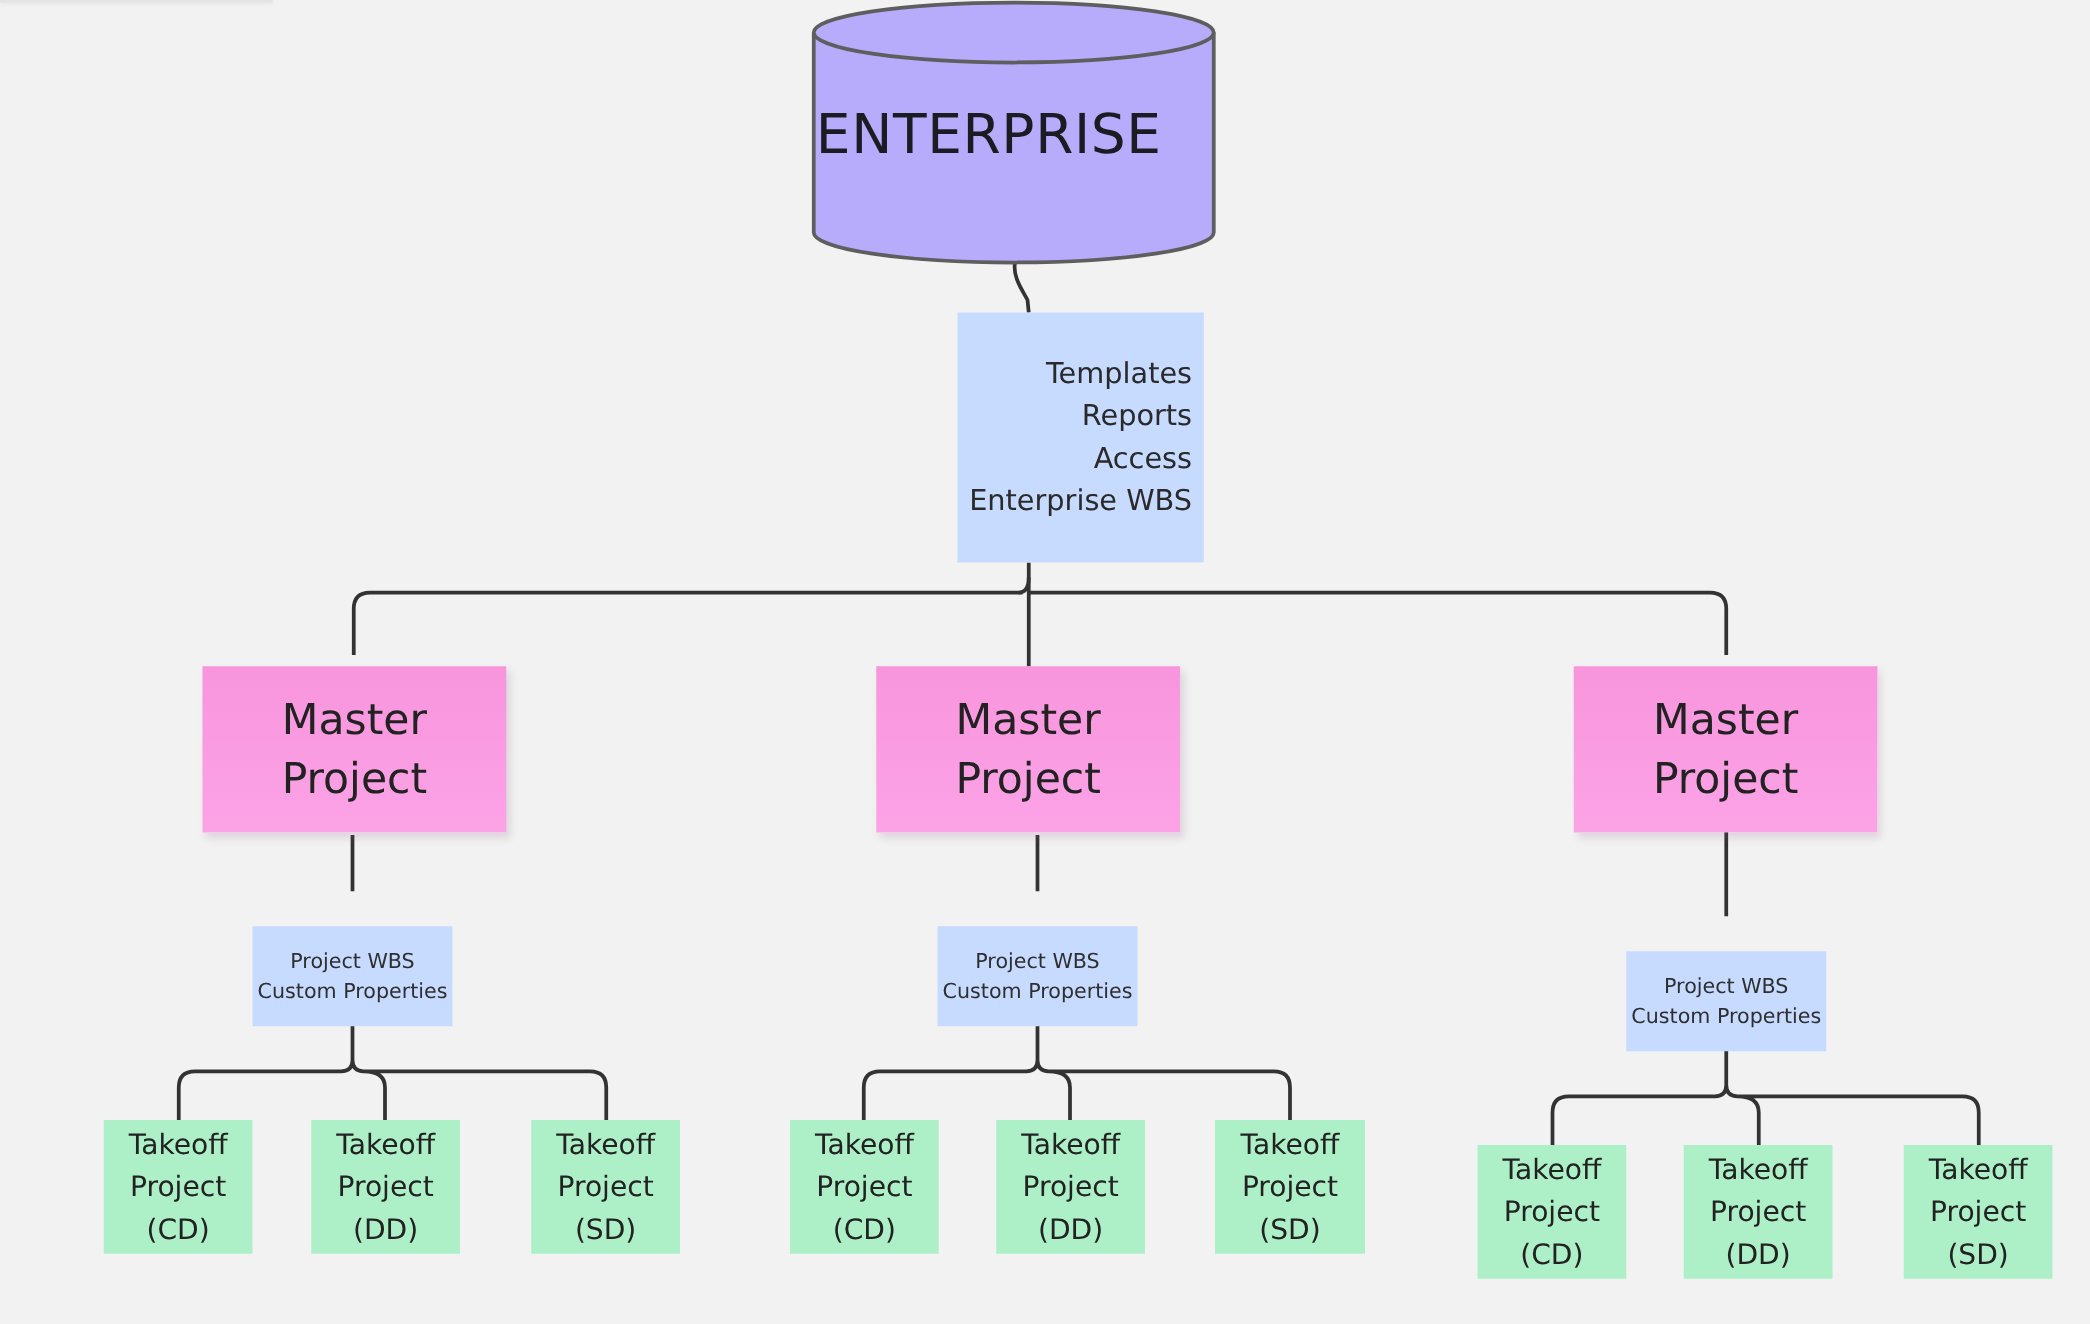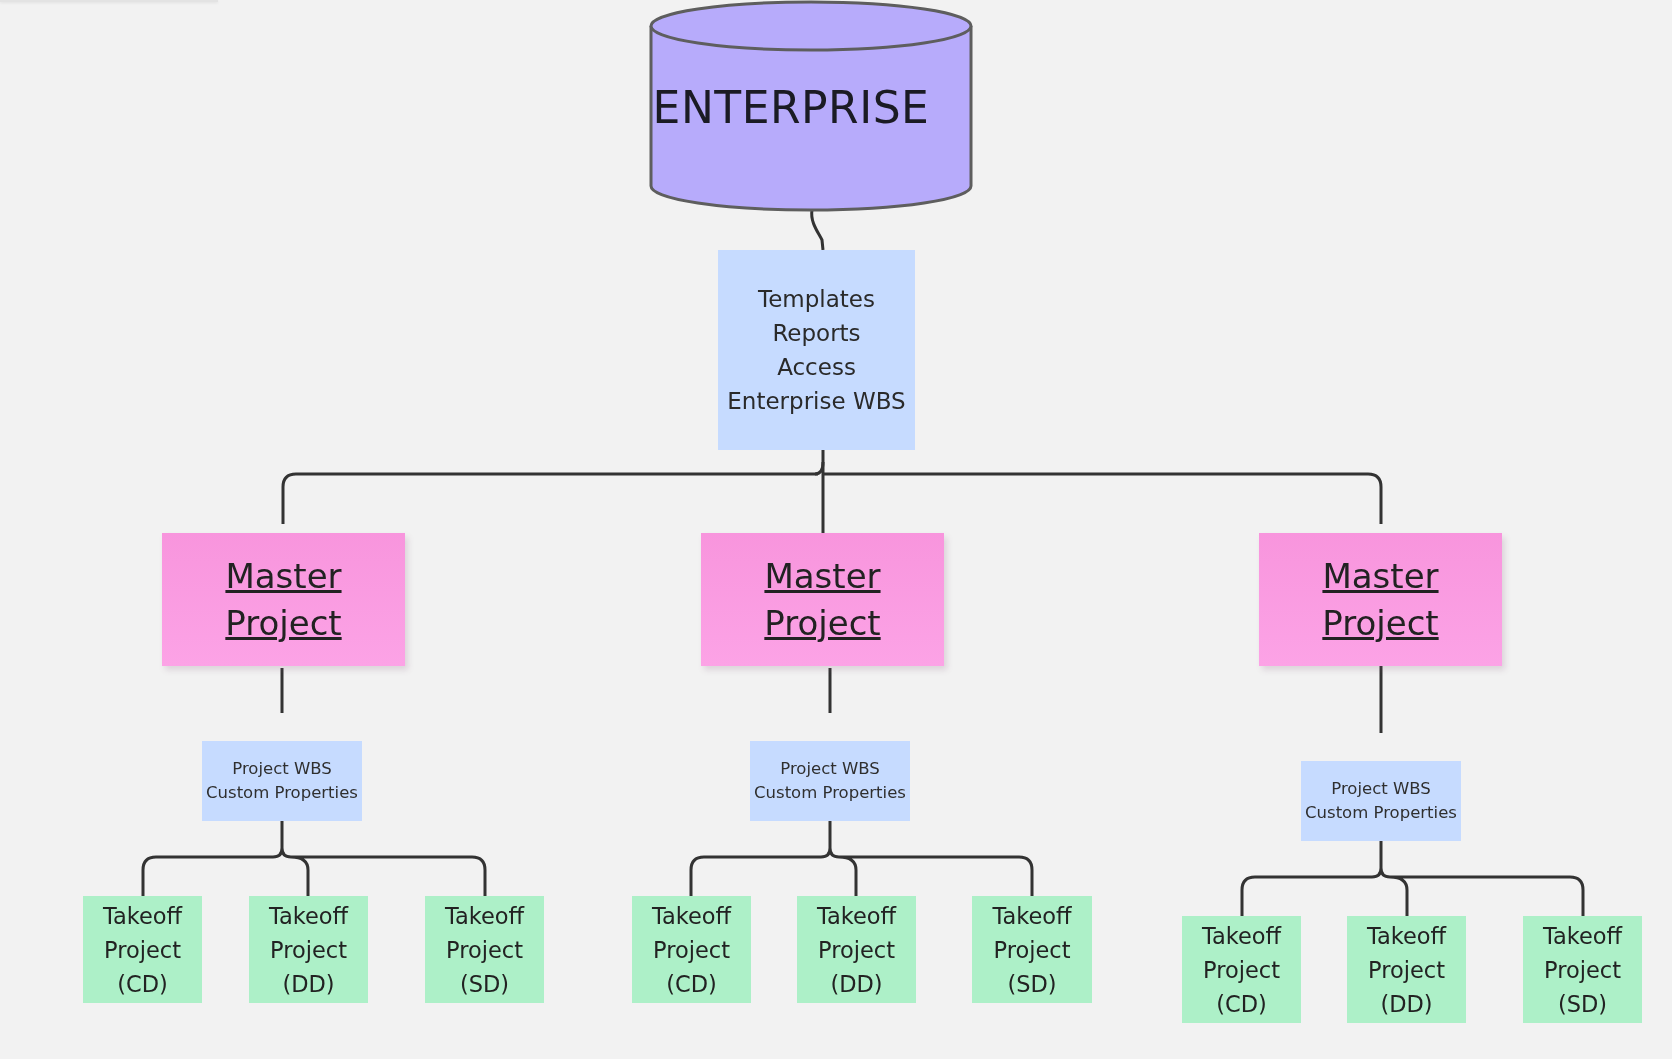--- a/index.html
+++ b/index.html
@@ -22,21 +22,20 @@
   .db-label {
     position: absolute; left: 650px; top: 60px; width: 282px; height: 95px;
     display: flex; align-items: center; justify-content: center;
     font-size: 44px; color: #1b1b24; letter-spacing: 0.5px;
   }
   .info-box { background: #c6dbff; font-size: 23px; line-height: 34px; color: #2a2a2a; }
   .master-box {
     background: linear-gradient(180deg, #f895dd 0%, #fca3e6 100%);
     font-size: 34px; line-height: 47px; color: #222;
     box-shadow: 3px 4px 6px rgba(120, 80, 110, 0.18);
-    text-decoration: underline;
   }
   .wbs-box { background: #c6dbff; font-size: 16.5px; line-height: 24px; color: #2f2f2f; margin-top: 28px; }
   .takeoff-box { background: #adf0c8; font-size: 22.5px; line-height: 34px; color: #222; }
 </style>
 </head>
 <body>
 
 <div class="topbar-shadow"></div>
 
 <svg class="connectors" width="1672" height="1059">
@@ -65,21 +64,21 @@
            M1390 877 Q1407 877 1407 890 L1407 916" fill="none" stroke="#333" stroke-width="3"></path>
 
   <g>
     <path d="M651 26 L651 186 A160 24 0 0 0 971 186 L971 26" fill="#b7abfb" stroke="#5e5e5e" stroke-width="3"></path>
     <ellipse cx="811" cy="26" rx="160" ry="24" fill="#b7abfb" stroke="#5e5e5e" stroke-width="3"></ellipse>
   </g>
 </svg>
 
 <div class="db-label">ENTERPRISE</div>
 
-<div class="node info-box" style="left:718px; top:250px; width:197px; height:200px;">Templates
+<div class="node info-box" style="left:766px; top:250px; width:197px; height:200px;text-align:right;">Templates
 Reports
 Access
 Enterprise WBS</div>
 
 <div class="node master-box" style="left:162px; top:533px; width:243px; height:133px;">Master
 Project</div>
 <div class="node master-box" style="left:701px; top:533px; width:243px; height:133px;">Master
 Project</div>
 <div class="node master-box" style="left:1259px; top:533px; width:243px; height:133px;">Master
 Project</div>

